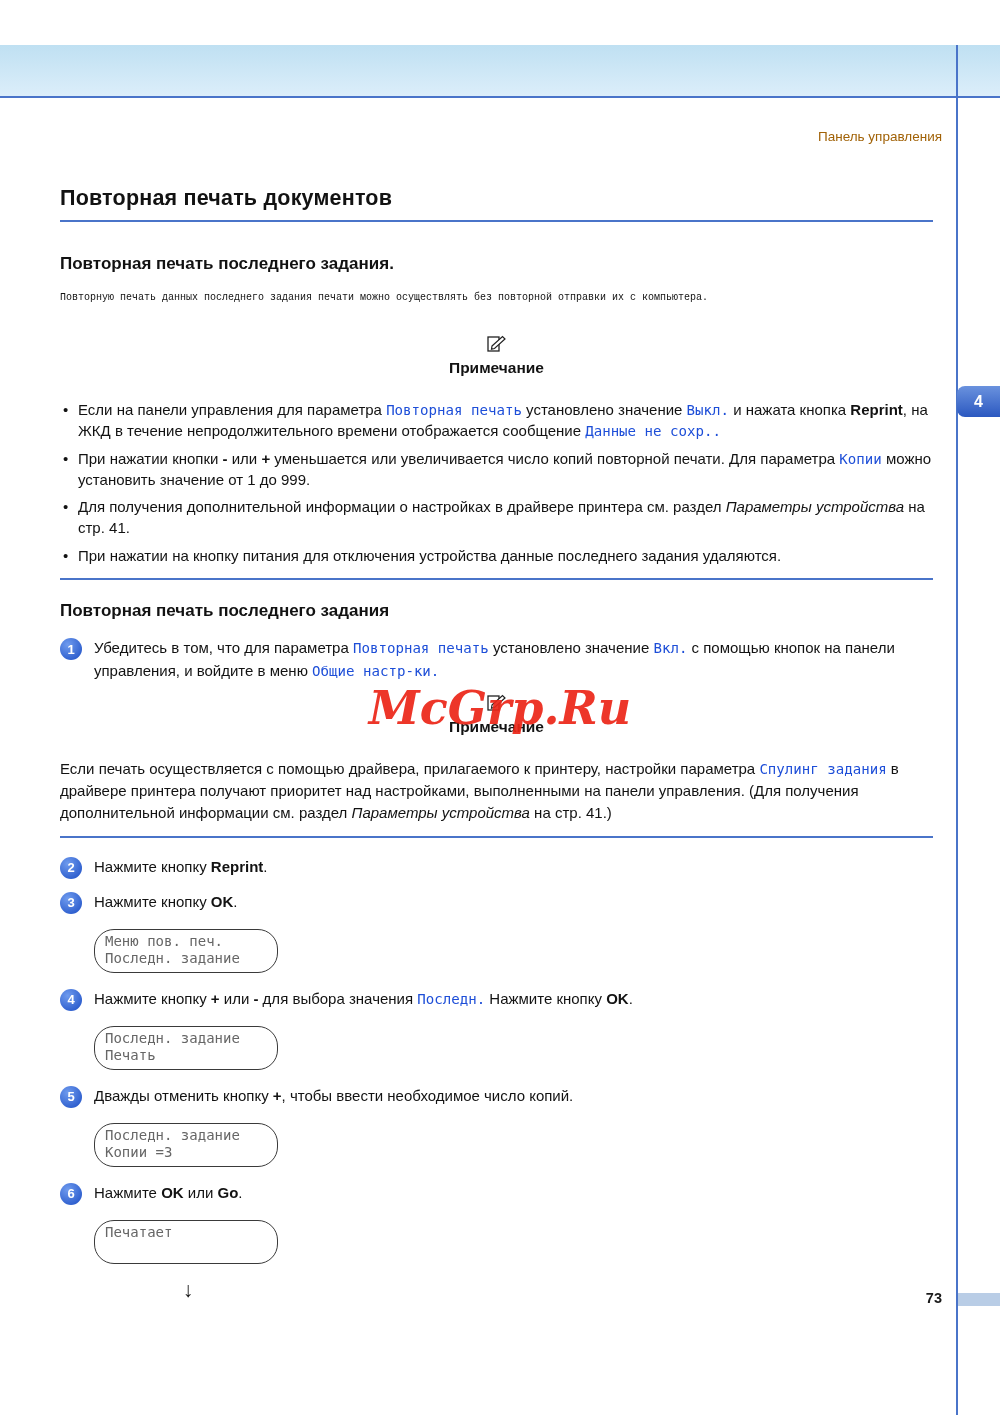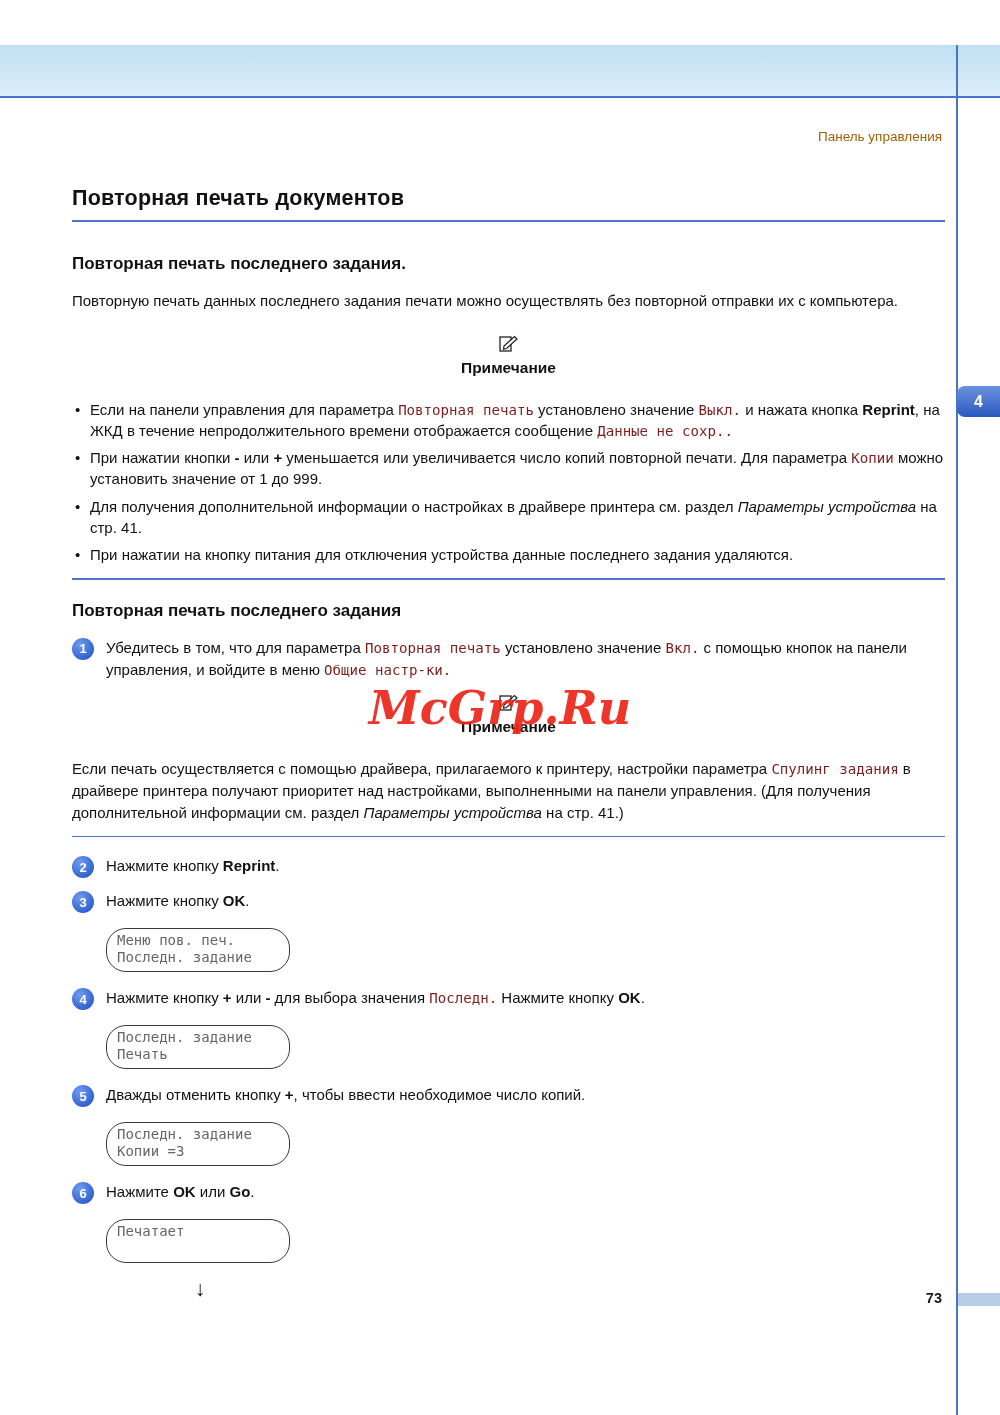--- a/index.html
+++ b/index.html
@@ -27,27 +27,27 @@
     background:linear-gradient(to bottom, #6a92de, #2b58c0);
     border-radius:8px 0 0 8px;
     color:#fff; font-weight:bold; font-size:16px;
     display:flex; align-items:center; justify-content:center;
   }
   .breadcrumb {
     position:absolute; top:129px; right:58px;
     font-size:13.5px; color:#a16207;
   }
 
-  .content { position:absolute; left:72px; top:186px; width:873px; }
+  .content { position:absolute; left:60px; top:186px; width:873px; }
 
   h1.title { font-size:21.5px; font-weight:bold; margin-bottom:9px; letter-spacing:0.2px; }
   .title-rule { height:2px; background:#4a74c9; margin-bottom:32px; }
 
   h2.sect { font-size:17px; font-weight:bold; margin-bottom:16px; }
-  p.intro { font-size:15px; line-height:1.5; margin-bottom:22px; }
+  p.intro { font-size:10px; line-height:1.5; margin-bottom:30px;font-family:Liberation Mono, monospace; }
 
   .note-header { display:flex; align-items:center; gap:7px; margin-bottom:12px;flex-direction:column; }
   .note-icon { display:inline-flex; }
   .note-label { font-weight:bold; font-size:15.5px; white-space:nowrap; }
   .note-line { flex:1; height:1px; background:#4a74c9; margin-left:8px; margin-top:3px; }
 
   ul.note-bullets { list-style:none; margin:0 0 0 2px; padding:0; }
   ul.note-bullets li {
     position:relative; padding-left:16px; margin-bottom:6px;
     font-size:15px; line-height:1.42;
@@ -82,21 +82,21 @@
 
   .down-arrow {
     margin-left:34px; width:188px; text-align:center;
     font-size:21px; font-weight:bold; color:#111; line-height:1;
   }
 
   
   .seg-n { }
   .seg-b { font-weight:bold; }
   .seg-i { font-style:italic; }
-  .seg-m { font-family:"DejaVu Sans Mono", monospace; color:#7f1d1d; font-size:0.94em; }
+  .seg-m { font-family:"DejaVu Sans Mono", monospace; color:#1d4ed8; font-size:0.94em; }
 
   .watermark {
     position:absolute; top:681px; left:50%; transform:translateX(-50%);
     font-family:"DejaVu Serif", serif; font-style:italic; font-weight:bold;
     font-size:46px; color:#ec2517; opacity:0.92; z-index:6; white-space:nowrap;
   }
 
   .page-number {
     position:absolute; top:1290px; right:58px;
     font-size:14.5px; font-weight:bold; color:#1a1a1a;

